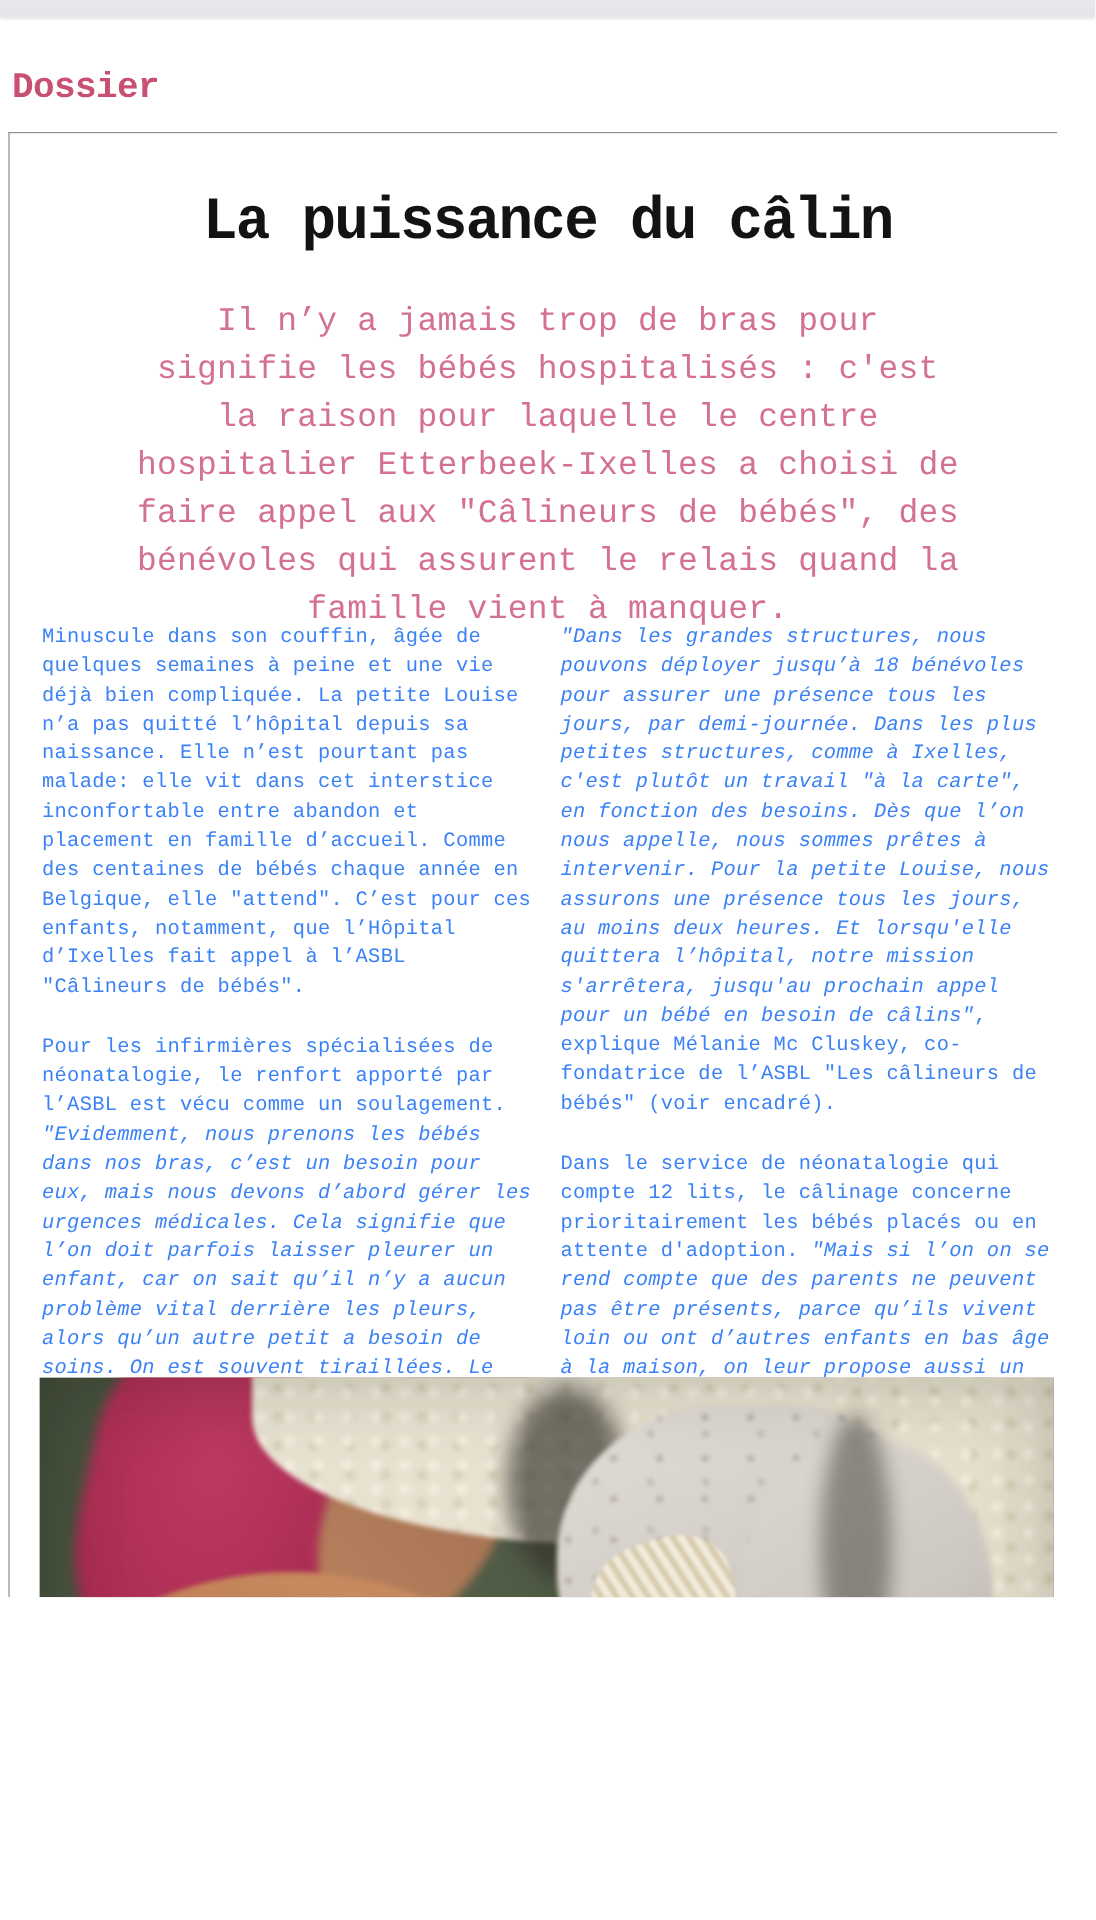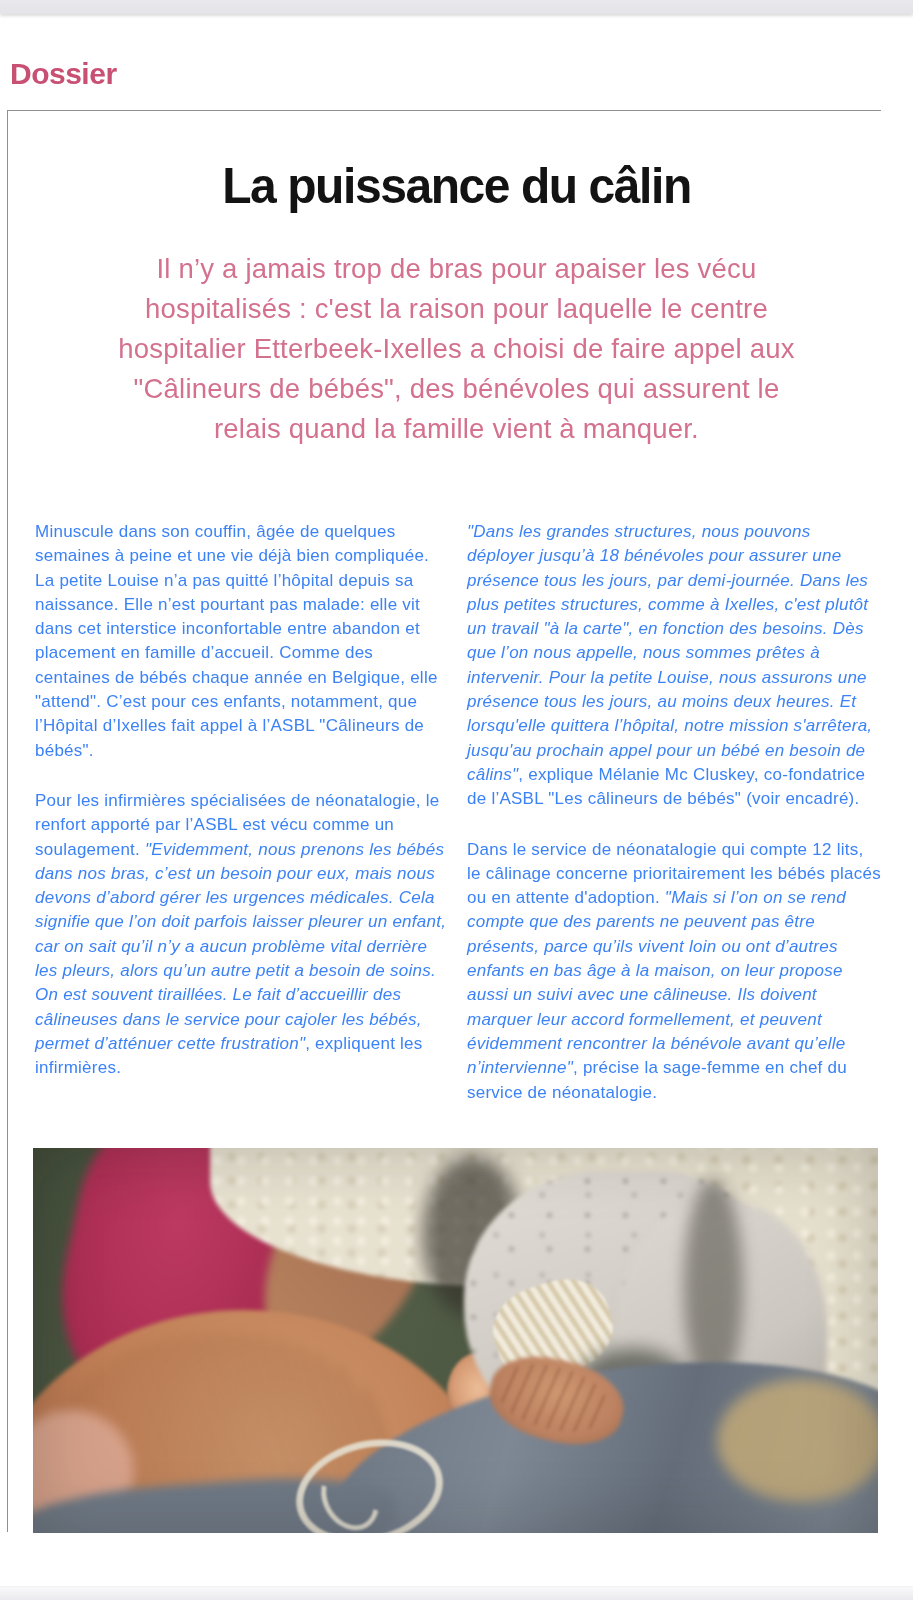--- a/index.html
+++ b/index.html
@@ -1,18 +1,18 @@
 <!DOCTYPE html>
 <html lang="fr"><head>
 <meta charset="utf-8">
 <title>Dossier – La puissance du câlin</title>
 <style>
   html,body{margin:0;padding:0;background:#ffffff;}
-  .page{position:relative;width:913px;height:1600px;background:#ffffff;overflow:hidden;
-        font-family:Liberation Sans, sans-serif;color:#3e3d3f;}
+  .page{position:relative;width:913px;height:1331px;background:#ffffff;overflow:hidden;
+        font-family:Liberation Mono, monospace;color:#3e3d3f;}
 
   
   .chrome-top{position:absolute;top:0;left:0;width:913px;height:14px;
               background:linear-gradient(#e9e8ec,#e4e3e7);
               box-shadow:0 2px 3px rgba(0,0,0,.14);}
   .chrome-bottom{position:absolute;top:1586px;left:0;width:913px;height:14px;
               background:linear-gradient(#f9f8fa,#e9e8ec);
               border-top:1px solid #f2f1f4;}
 
   
@@ -110,21 +110,21 @@
 
   <div class="chrome-top"></div>
 
   <div class="kicker">Dossier</div>
 
   <div class="h-rule"></div>
   <div class="v-rule"></div>
 
   <h1 class="title">La puissance du câlin</h1>
 
-  <p class="standfirst">Il n’y a jamais trop de bras pour apaiser les vécu hospitalisés : c'est la raison pour laquelle le centre hospitalier Etterbeek-Ixelles a choisi de faire appel aux "Câlineurs de bébés", des bénévoles qui assurent le relais quand la famille vient à manquer.</p>
+  <p class="standfirst">Il n’y a jamais trop de bras pour signifie les bébés hospitalisés : c'est la raison pour laquelle le centre hospitalier Etterbeek-Ixelles a choisi de faire appel aux "Câlineurs de bébés", des bénévoles qui assurent le relais quand la famille vient à manquer.</p>
 
   <div class="body-cols">
     <div class="col">
         <p class="para"><span class="seg">Minuscule dans son couffin, âgée de quelques semaines à peine et une vie déjà bien compliquée. La petite Louise n’a pas quitté l’hôpital depuis sa naissance. Elle n’est pourtant pas malade: elle vit dans cet interstice inconfortable entre abandon et placement en famille d’accueil. Comme des centaines de bébés chaque année en Belgique, elle "attend". C’est pour ces enfants, notamment, que l’Hôpital d’Ixelles fait appel à l’ASBL "Câlineurs de bébés".</span></p>
         <p class="para"><span class="seg">Pour les infirmières spécialisées de néonatalogie, le renfort apporté par l’ASBL est vécu comme un soulagement. </span><span class="seg it">"Evidemment, nous prenons les bébés dans nos bras, c’est un besoin pour eux, mais nous devons d’abord gérer les urgences médicales. Cela signifie que l’on doit parfois laisser pleurer un enfant, car on sait qu’il n’y a aucun problème vital derrière les pleurs, alors qu’un autre petit a besoin de soins. On est souvent tiraillées. Le fait d’accueillir des câlineuses dans le service pour cajoler les bébés, permet d’atténuer cette frustration"</span><span class="seg">, expliquent les infirmières.</span></p>
       </div>
     <div class="col">
         <p class="para"><span class="seg it">"Dans les grandes structures, nous pouvons déployer jusqu’à 18 bénévoles pour assurer une présence tous les jours, par demi-journée. Dans les plus petites structures, comme à Ixelles, c'est plutôt un travail "à la carte", en fonction des besoins. Dès que l’on nous appelle, nous sommes prêtes à intervenir. Pour la petite Louise, nous assurons une présence tous les jours, au moins deux heures. Et lorsqu'elle quittera l’hôpital, notre mission s'arrêtera, jusqu'au prochain appel pour un bébé en besoin de câlins"</span><span class="seg">, explique Mélanie Mc Cluskey, co-fondatrice de l’ASBL "Les câlineurs de bébés" (voir encadré).</span></p>
         <p class="para"><span class="seg">Dans le service de néonatalogie qui compte 12 lits, le câlinage concerne prioritairement les bébés placés ou en attente d'adoption. </span><span class="seg it">"Mais si l’on on se rend compte que des parents ne peuvent pas être présents, parce qu’ils vivent loin ou ont d’autres enfants en bas âge à la maison, on leur propose aussi un suivi avec une câlineuse. Ils doivent marquer leur accord formellement, et peuvent évidemment rencontrer la bénévole avant qu’elle n’intervienne"</span><span class="seg">, précise la sage-femme en chef du service de néonatalogie.</span></p>
       </div>

